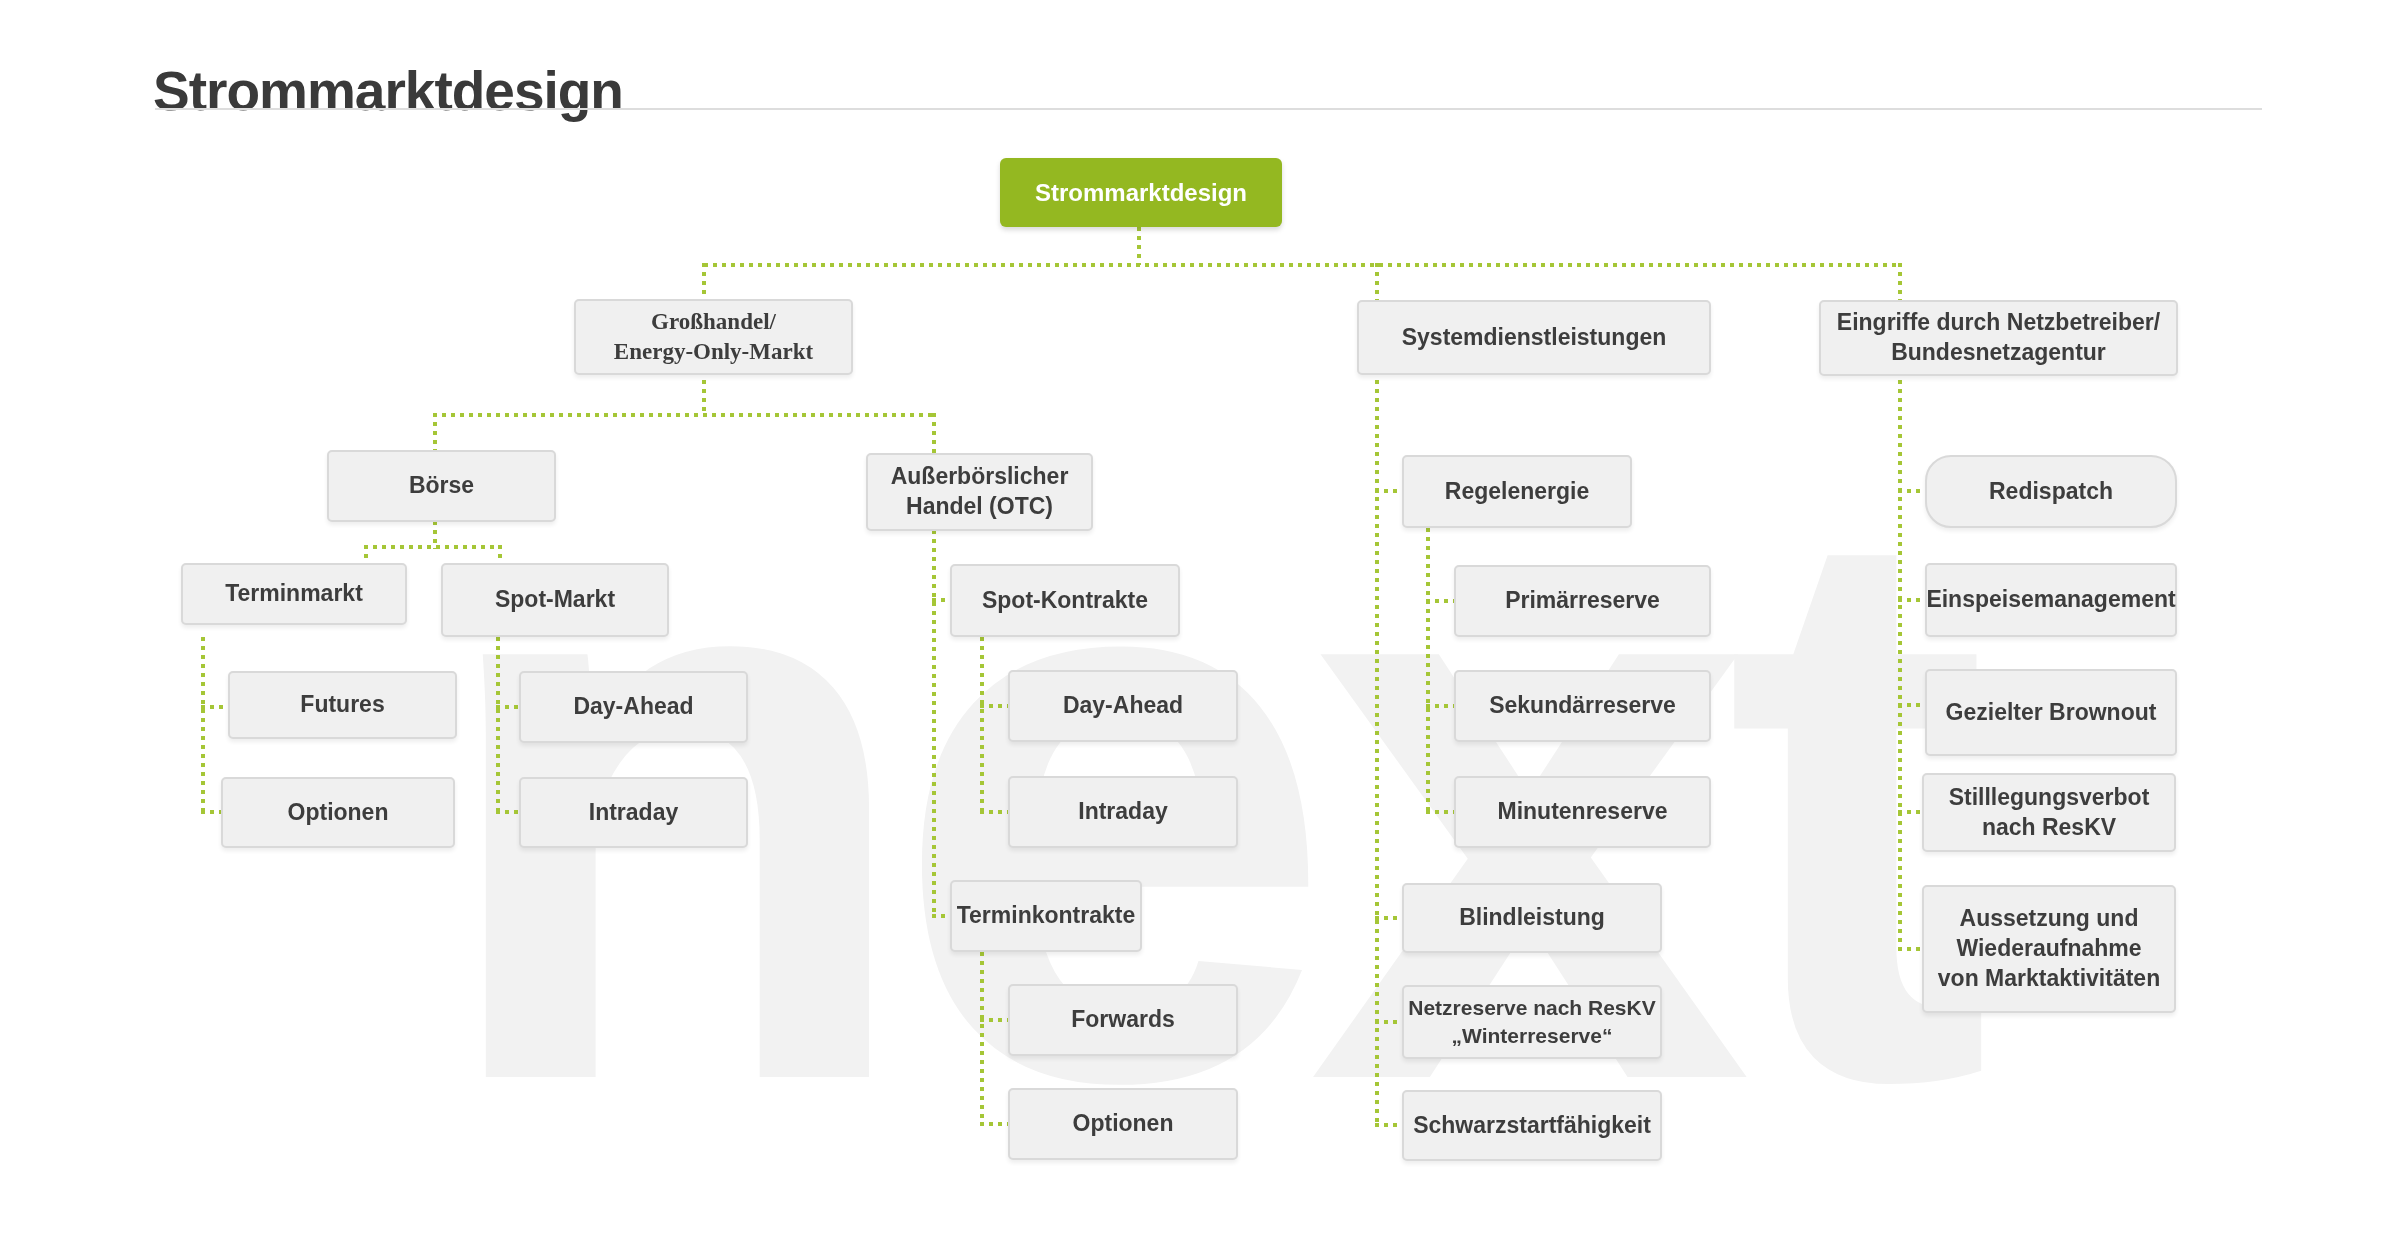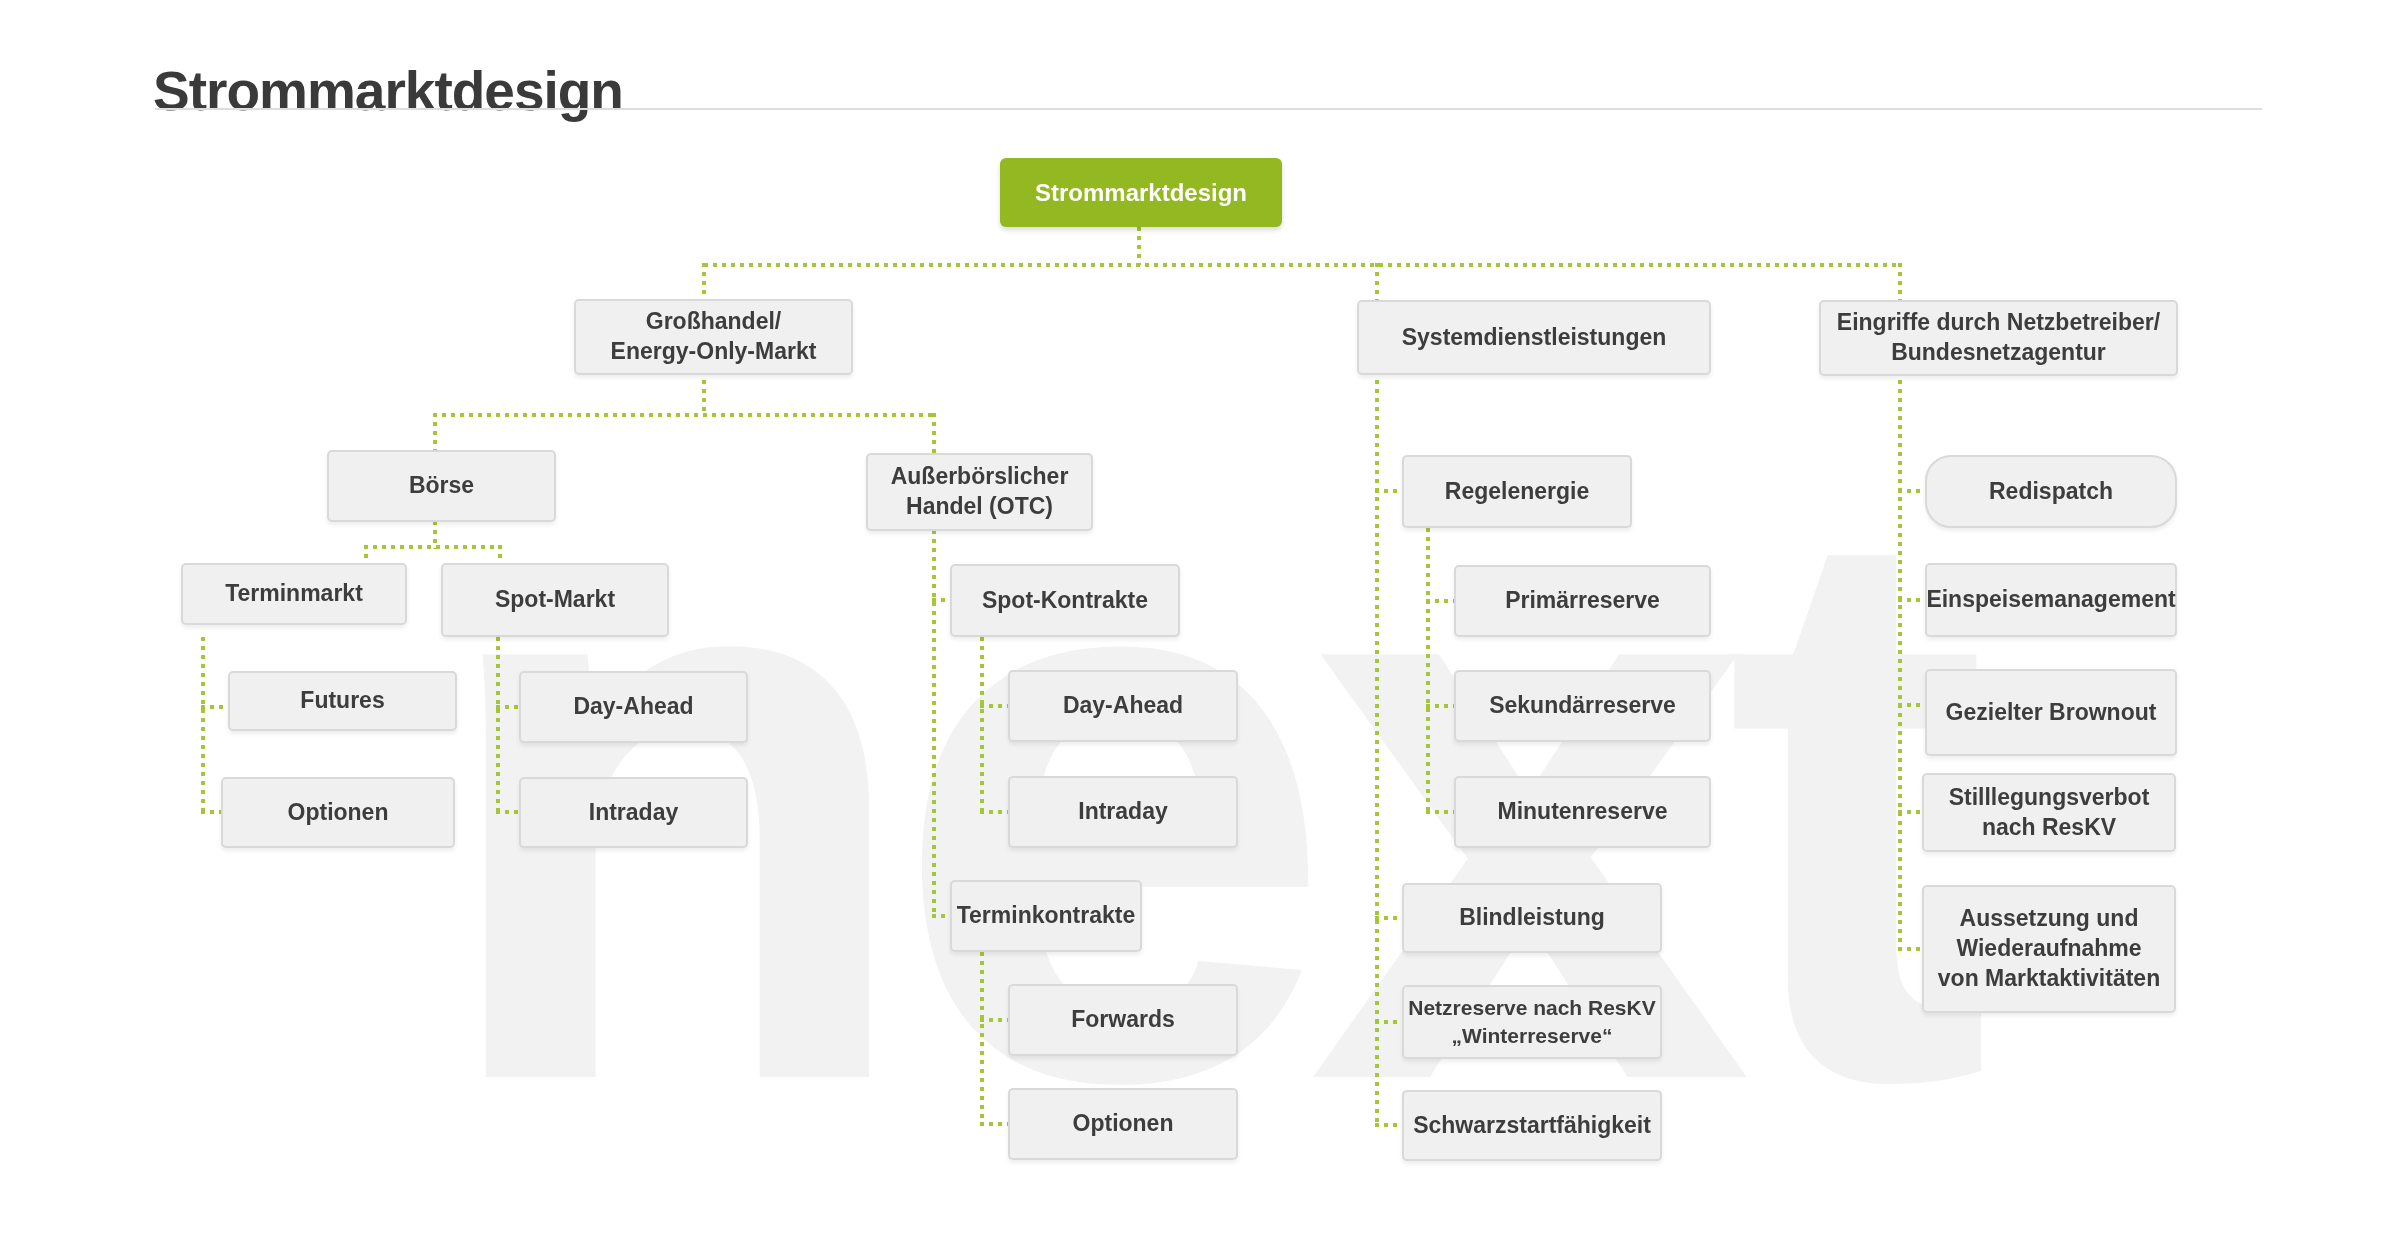--- a/index.html
+++ b/index.html
@@ -99,33 +99,33 @@
 <div class="hline" style="left:1426px;top:810px;width:28px;"></div>
 
 <div class="hline" style="left:1898px;top:489px;width:27px;"></div>
 <div class="hline" style="left:1898px;top:598px;width:27px;"></div>
 <div class="hline" style="left:1898px;top:703px;width:27px;"></div>
 <div class="hline" style="left:1898px;top:810px;width:27px;"></div>
 <div class="hline" style="left:1898px;top:947px;width:27px;"></div>
 
 <div class="node root" style="left:1000px;top:158px;width:282px;height:69px;">Strommarktdesign</div>
 
-<div class="node" style="left:574px;top:299px;width:279px;height:76px;">Großhandel/
+<div class="node" style="left:574px;top:299px;width:279px;height:76px;font-family:Liberation Serif, serif;">Großhandel/
 Energy-Only-Markt</div>
 <div class="node" style="left:1357px;top:300px;width:354px;height:75px;">Systemdienstleistungen</div>
 <div class="node" style="left:1819px;top:300px;width:359px;height:76px;">Eingriffe durch Netzbetreiber/
 Bundesnetzagentur</div>
 
 <div class="node" style="left:327px;top:450px;width:229px;height:72px;">Börse</div>
 <div class="node" style="left:866px;top:453px;width:227px;height:78px;">Außerbörslicher
 Handel (OTC)</div>
 
 <div class="node" style="left:181px;top:563px;width:226px;height:62px;">Terminmarkt</div>
 <div class="node" style="left:441px;top:563px;width:228px;height:74px;">Spot-Markt</div>
-<div class="node" style="left:228px;top:671px;width:229px;height:60px;">Futures</div>
+<div class="node" style="left:228px;top:671px;width:229px;height:68px;">Futures</div>
 <div class="node" style="left:221px;top:777px;width:234px;height:71px;">Optionen</div>
 <div class="node" style="left:519px;top:671px;width:229px;height:72px;">Day-Ahead</div>
 <div class="node" style="left:519px;top:777px;width:229px;height:71px;">Intraday</div>
 
 <div class="node" style="left:950px;top:564px;width:230px;height:73px;">Spot-Kontrakte</div>
 <div class="node" style="left:1008px;top:670px;width:230px;height:72px;">Day-Ahead</div>
 <div class="node" style="left:1008px;top:776px;width:230px;height:72px;">Intraday</div>
 <div class="node" style="left:950px;top:880px;width:192px;height:72px;">Terminkontrakte</div>
 <div class="node" style="left:1008px;top:984px;width:230px;height:72px;">Forwards</div>
 <div class="node" style="left:1008px;top:1088px;width:230px;height:72px;">Optionen</div>

